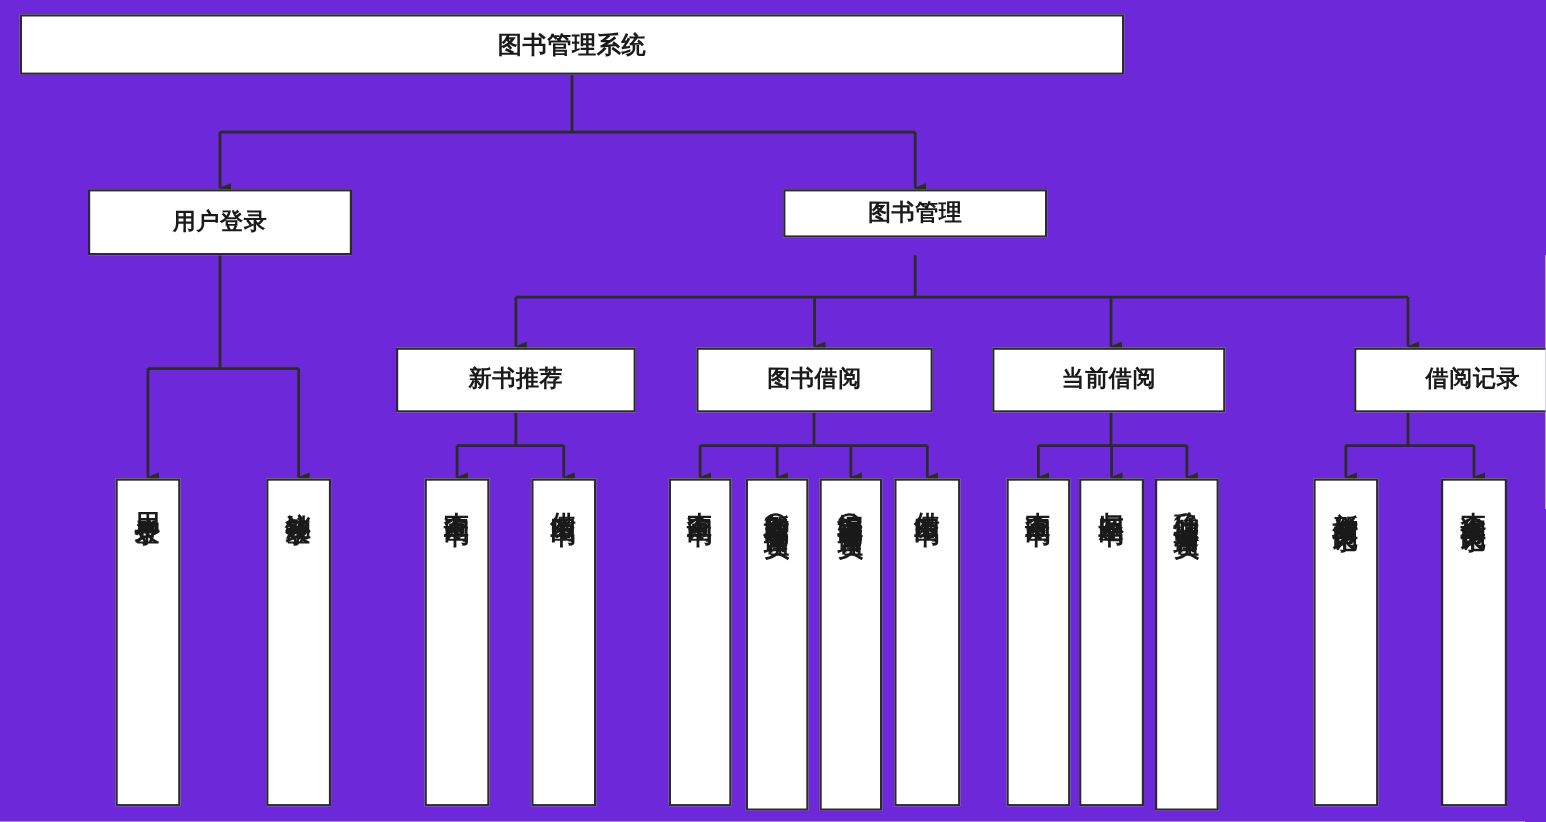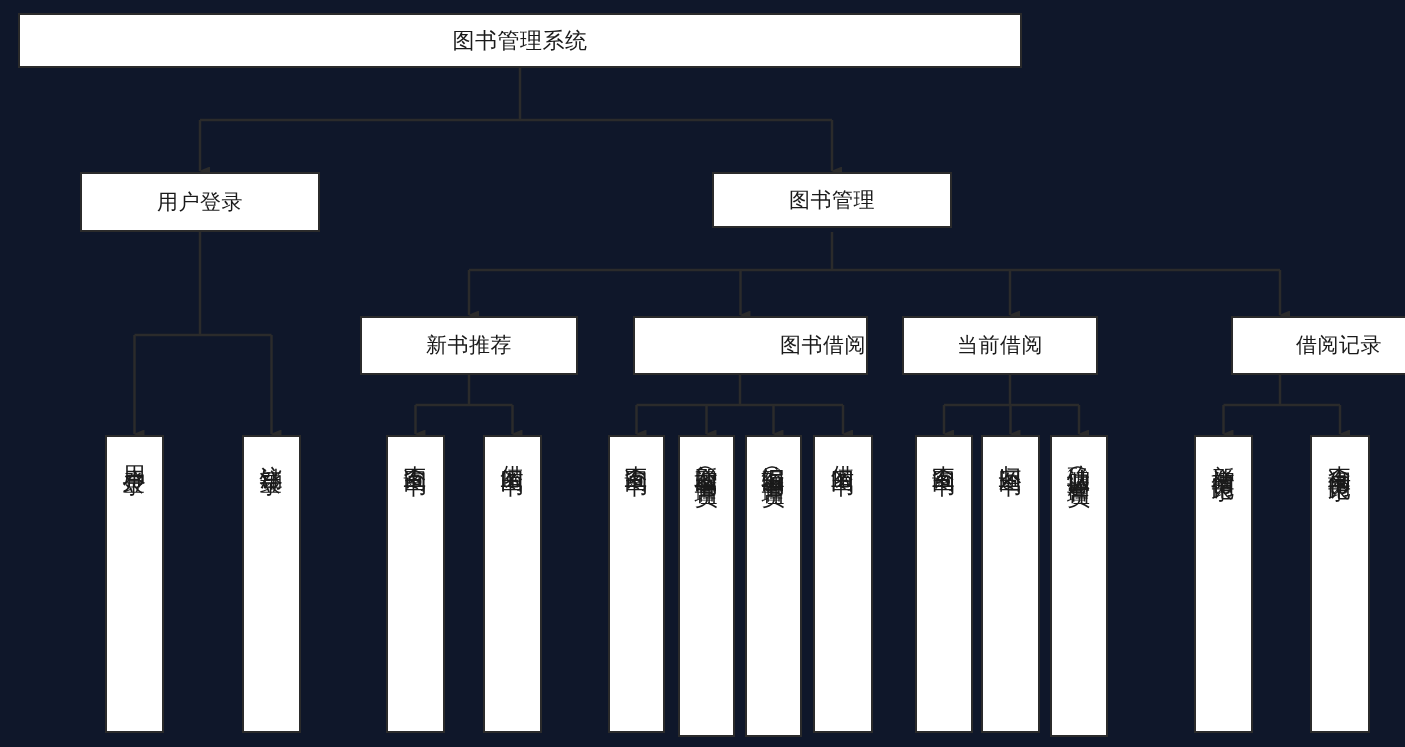--- a/index.html
+++ b/index.html
@@ -11,21 +11,22 @@
     width: 1405px;
     height: 747px;
     font-family: "Liberation Sans", "DejaVu Sans", sans-serif;
     overflow: hidden;
     position: relative;
   }
   #diagram-root {
     position: relative;
     width: 1405px;
     height: 747px;
-    background: #0f172a;
+    background: #6d28d9;
+    font-weight: bold;
   }
   .node {
     position: absolute;
     box-sizing: border-box;
     background: #ffffff;
     border: 2px solid #2b2b2b;
     display: flex;
     align-items: center;
     justify-content: center;
     color: #1a1a1a;
@@ -117,30 +118,30 @@
         <line x1="1340" y1="405" x2="1340" y2="434" stroke="#2b2b2b" stroke-width="2.5" marker-end="url(#arrowhead)"></line>
       </g>
   </svg>
   <div id="node-layer">
       <div class="node horizontal root" style="left: 18px; top: 13px; width: 1004px; height: 55px;">
         <span class="label">图书管理系统</span>
       </div>
       <div class="node horizontal" style="left: 80px; top: 172px; width: 240px; height: 60px;">
         <span class="label">用户登录</span>
       </div>
-      <div class="node horizontal" style="left: 712px; top: 172px; width: 240px; height: 56px;">
+      <div class="node horizontal" style="left: 712px; top: 172px; width: 240px; height: 44px;">
         <span class="label">图书管理</span>
       </div>
       <div class="node horizontal" style="left: 360px; top: 316px; width: 218px; height: 59px;">
         <span class="label">新书推荐</span>
       </div>
-      <div class="node horizontal" style="left: 633px; top: 316px; width: 235px; height: 59px; justify-content: flex-end;">
+      <div class="node horizontal" style="left: 633px; top: 316px; width: 215px; height: 59px;">
         <span class="label">图书借阅</span>
       </div>
-      <div class="node horizontal" style="left: 902px; top: 316px; width: 196px; height: 59px;">
+      <div class="node horizontal" style="left: 902px; top: 316px; width: 212px; height: 59px;">
         <span class="label">当前借阅</span>
       </div>
       <div class="node horizontal" style="left: 1231px; top: 316px; width: 216px; height: 59px;">
         <span class="label">借阅记录</span>
       </div>
       <div class="node vertical" style="left: 105px; top: 435px; width: 59px; height: 298px;">
         <span class="label">用户登录</span>
       </div>
       <div class="node vertical" style="left: 242px; top: 435px; width: 59px; height: 298px;">
         <span class="label">注销登录</span>

